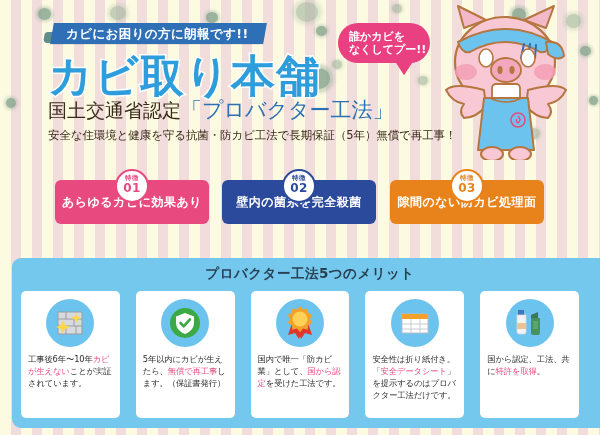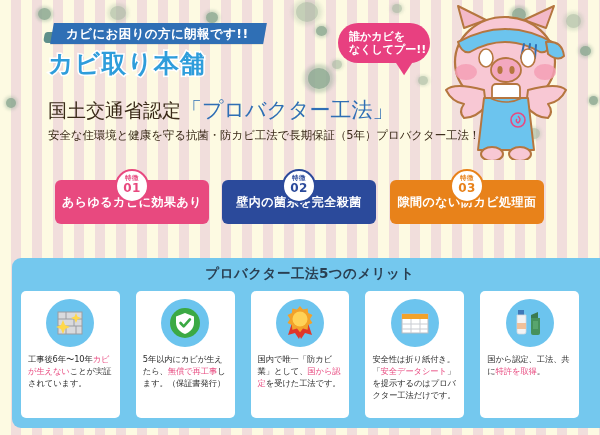--- a/index.html
+++ b/index.html
@@ -74,21 +74,21 @@
     background:#5f8f8a;
     border-radius:3px 0 0 4px;
     transform: skewX(-10deg);
     z-index:0;
   }
 
   
   .main-title {
     position: absolute;
     left: 48px; top: 47px;
-    font-size: 25px;
+    font-size: 44px;
     font-weight: bold;
     letter-spacing: 1px;
     color: #2e9ddb;
     -webkit-text-stroke: 3px #ffffff;
     paint-order: stroke fill;
     white-space: nowrap;
   }
 
   
   .sub-title {
@@ -247,21 +247,21 @@
   <div class="ribbon">
     <span>カビにお困りの方に朗報です!!</span>
   </div>
 
   <div class="main-title">カビ取り本舗</div>
 
   <div class="sub-title">
     <span class="dark">国土交通省認定</span><span class="blue">「プロバクター工法」</span>
   </div>
 
-  <div class="lead">安全な住環境と健康を守る抗菌・防カビ工法で長期保証（5年）プロバクター工法！</div>
+  <div class="lead">安全な住環境と健康を守る抗菌・防カビ工法で長期保証（5年）無償で再工事！</div>
 
   <div class="bubble">
     <div>誰かカビを</div>
     <div>なくしてプー!!</div>
   </div>
 
   <div class="pig">
     <svg viewBox="0 0 160 158" width="160" height="158">
 
       <path d="M36 26 L30 4 L58 18 Z" fill="#f3b9c8" stroke="#b5763f" stroke-width="2" stroke-linejoin="round"></path>

